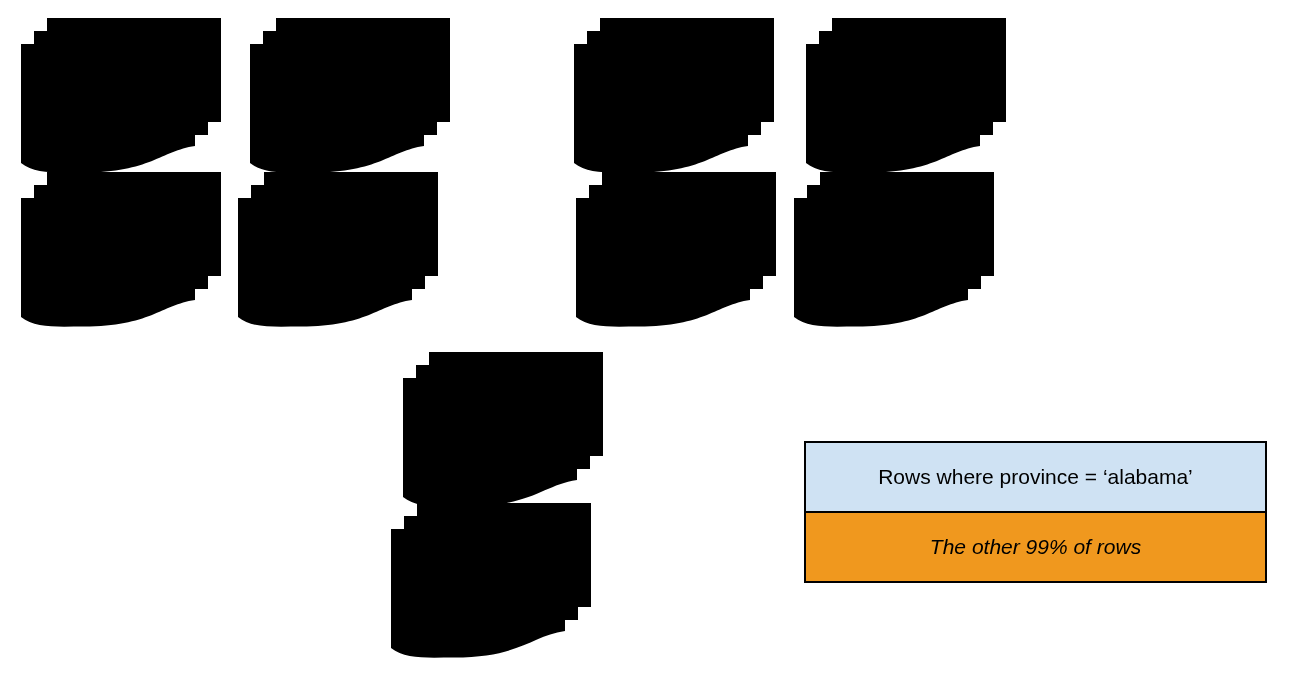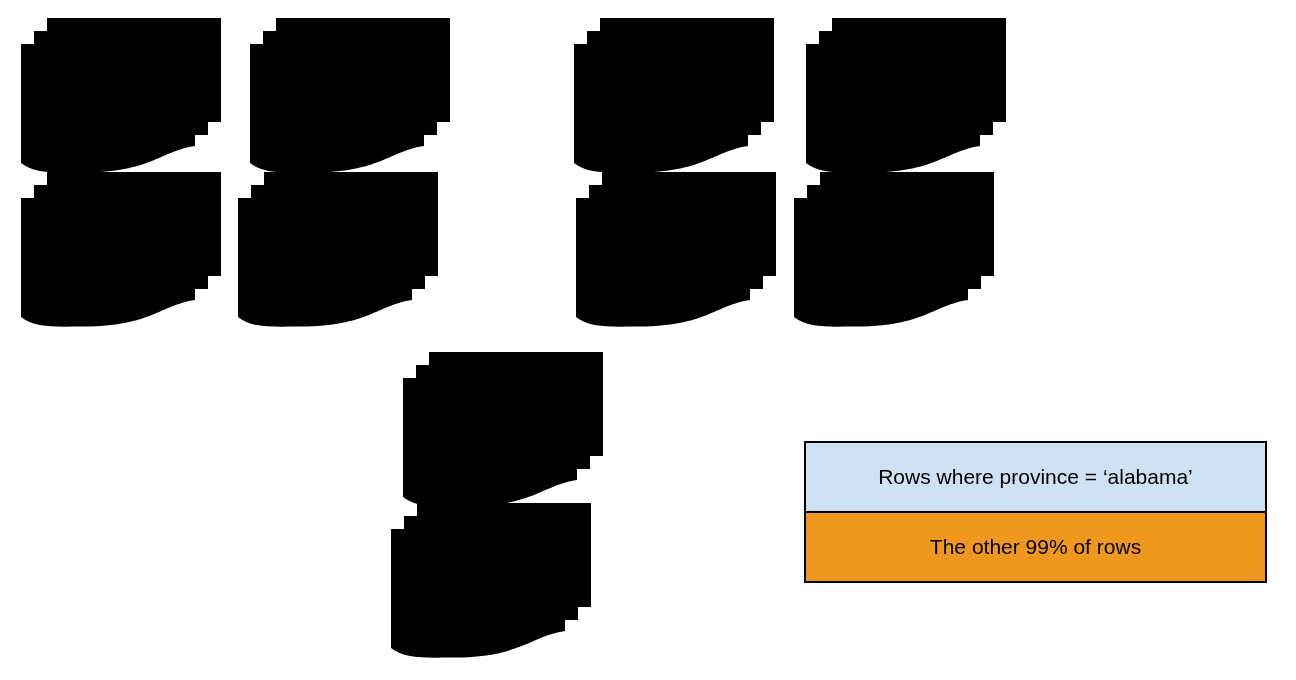--- a/index.html
+++ b/index.html
@@ -55,21 +55,21 @@
   }
   .legend-row {
     flex: 1;
     display: flex;
     align-items: center;
     justify-content: center;
     font-size: 21px;
     color: #000000;
   }
   .legend-row.variant-blue   { background: var(--document-blue, #cfe2f3); }
-  .legend-row.variant-orange { background: var(--document-orange, #f0981e); border-top: 2px solid var(--outline, #000000); }
+  .legend-row.variant-orange { background: var(--document-orange, #f0981e); border-top: 2px solid var(--outline, #000000); font-style: italic; }
 </style>
 </head>
 <body>
 
 <svg width="0" height="0" style="position:absolute" aria-hidden="true">
   <defs>
     <g id="doc-stack-glyph">
       <rect class="shape" x="27" y="1" width="174" height="104"></rect>
       <rect class="shape" x="14" y="14" width="174" height="104"></rect>
       <path class="shape" transform="translate(1,27)" d="M0 0 H174 V102 C140 107 129 128.5 63 128.5 C36 128.5 14 130.5 0 119 Z"></path>

